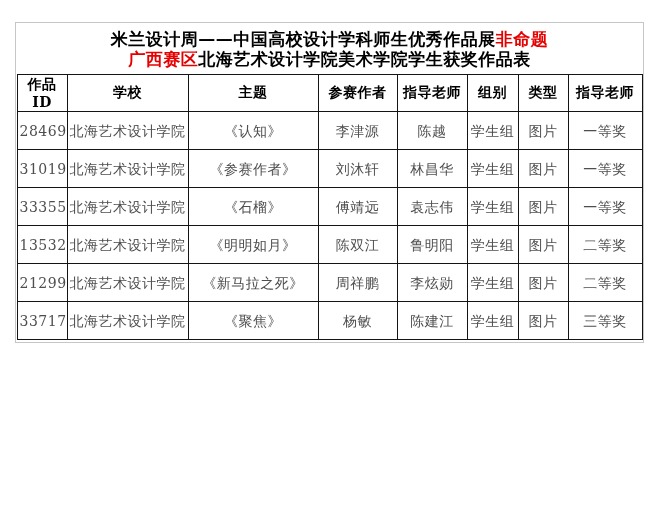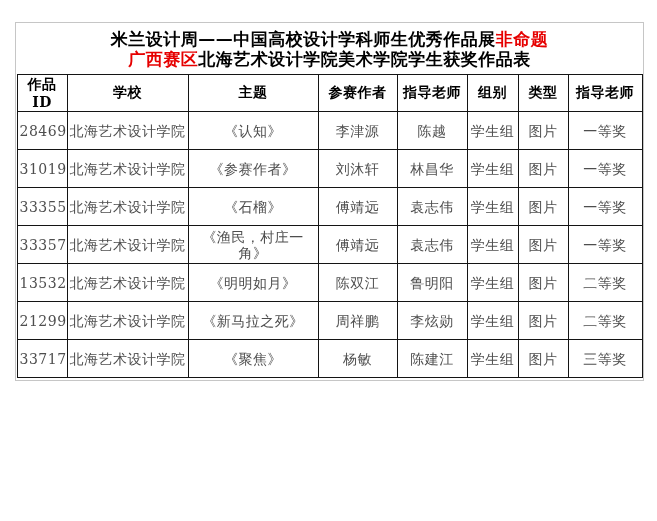--- a/index.html
+++ b/index.html
@@ -91,30 +91,20 @@
           <td>33355</td>
           <td>北海艺术设计学院</td>
           <td>《石榴》</td>
           <td>傅靖远</td>
           <td>袁志伟</td>
           <td>学生组</td>
           <td>图片</td>
           <td>一等奖</td>
         </tr>
         <tr>
-          <td>33357</td>
-          <td>北海艺术设计学院</td>
-          <td>《渔民，村庄一角》</td>
-          <td>傅靖远</td>
-          <td>袁志伟</td>
-          <td>学生组</td>
-          <td>图片</td>
-          <td>一等奖</td>
-        </tr>
-        <tr>
           <td>13532</td>
           <td>北海艺术设计学院</td>
           <td>《明明如月》</td>
           <td>陈双江</td>
           <td>鲁明阳</td>
           <td>学生组</td>
           <td>图片</td>
           <td>二等奖</td>
         </tr>
         <tr>

